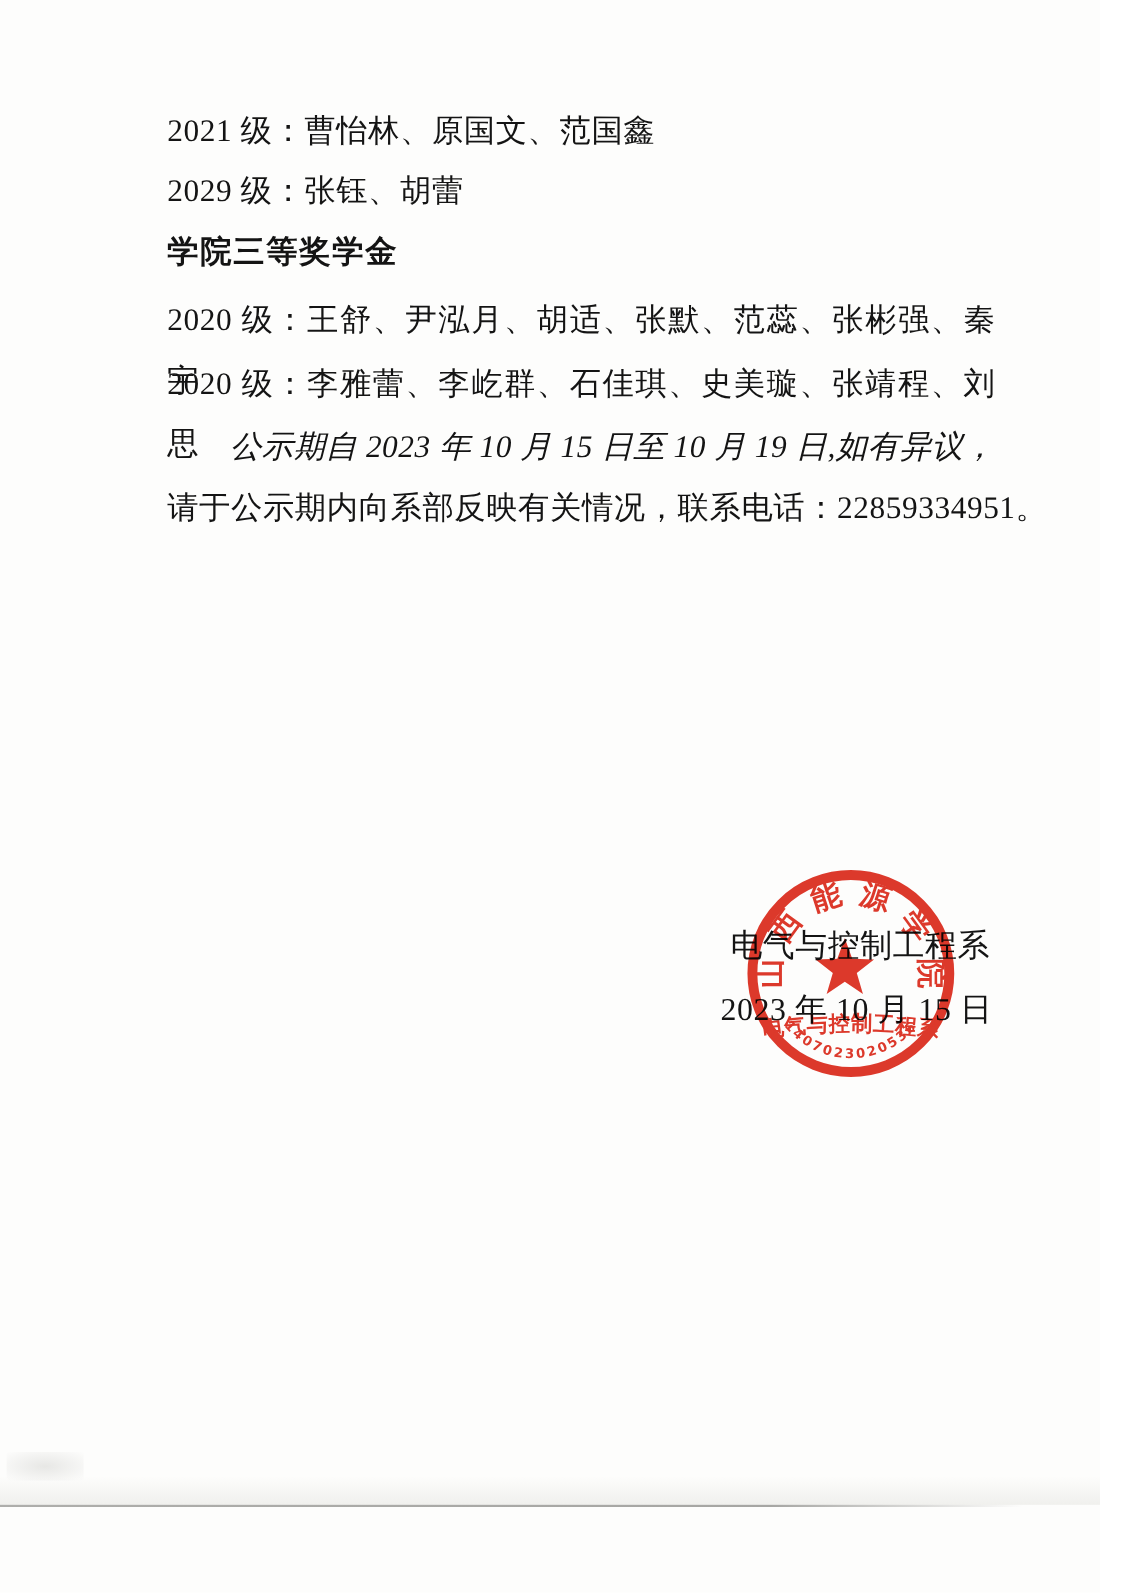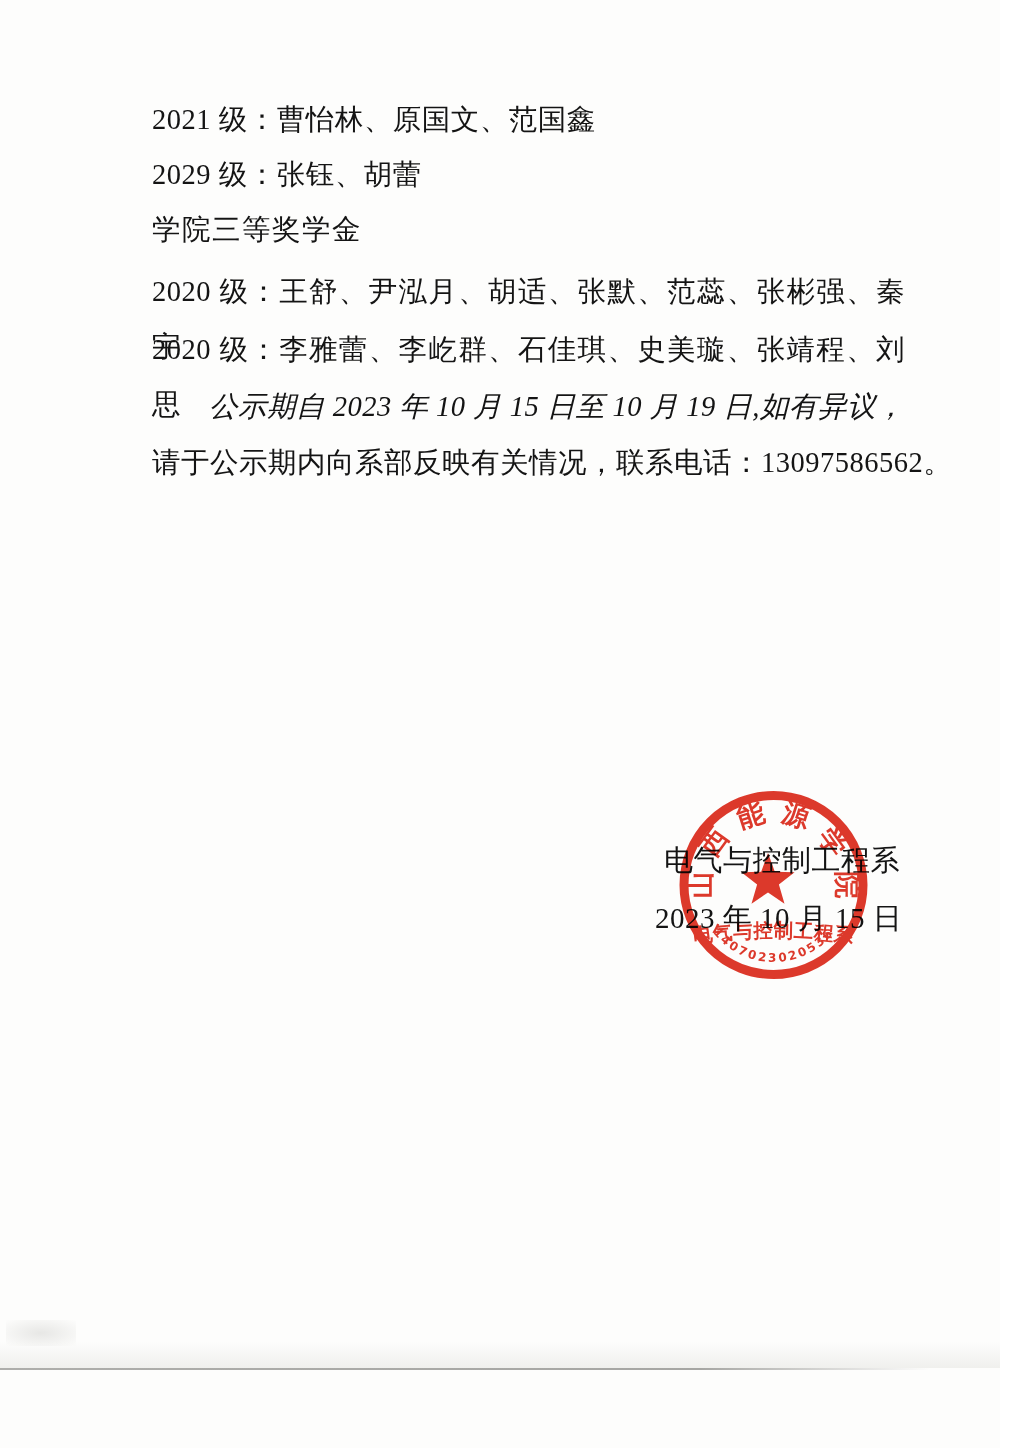--- a/index.html
+++ b/index.html
@@ -17,21 +17,21 @@
   }
   .doc-line{
     font-size:28.5px;
     line-height:55px;
     height:55px;
     white-space:nowrap;
     letter-spacing:0.5px;
   }
   .doc-line.heading{
     font-family:"Liberation Sans","DejaVu Sans",sans-serif;
-    font-weight:normal;
+    font-weight:bold;
     letter-spacing:1.5px;
   }
   .doc-line.stretch{
     white-space:normal;
     text-align:justify;
     text-align-last:justify;
     font-family:Liberation Serif, serif;
   }
   .doc-line.indent{ text-indent:57px;font-style:italic; }
   .sig-line{
@@ -91,21 +91,21 @@
 
 <div class="page">
 
   <div class="content">
     <div class="doc-line">2021 级：曹怡林、原国文、范国鑫</div>
     <div class="doc-line">2029 级：张钰、胡蕾</div>
     <div class="doc-line heading">学院三等奖学金</div>
     <div class="doc-line stretch" style="margin-top:7px">2020 级：王舒、尹泓月、胡适、张默、范蕊、张彬强、秦宇</div>
     <div class="doc-line stretch" style="margin-top:3px">2020 级：李雅蕾、李屹群、石佳琪、史美璇、张靖程、刘思</div>
     <div class="doc-line indent" style="margin-top:2px">公示期自 2023 年 10 月 15 日至 10 月 19 日,如有异议，</div>
-    <div class="doc-line" style="margin-top:1px">请于公示期内向系部反映有关情况，联系电话：13097586562。</div>
+    <div class="doc-line" style="margin-top:1px">请于公示期内向系部反映有关情况，联系电话：22859334951。</div>
   </div>
 
   <div class="sig-line sig-dept">电气与控制工程系</div>
   <div class="sig-line sig-date">2023 年 10 月 15 日</div>
 
   <div class="seal">
     <svg class="seal-svg" viewBox="0 0 240 240" xmlns="http://www.w3.org/2000/svg">
       <defs>
         <path id="deptArc" d="M 38 178 Q 118.5 166 199 178"></path>
         <path id="serialArc" d="M 51.8 158.5 A 77 77 0 0 0 185.2 158.5"></path>

